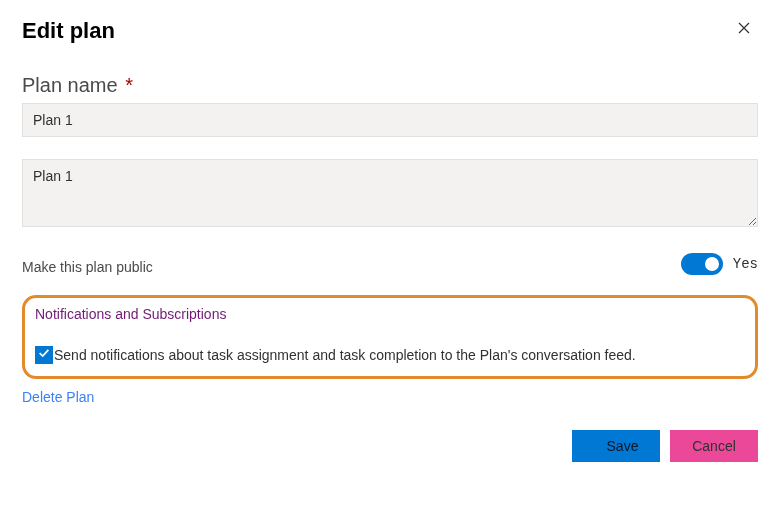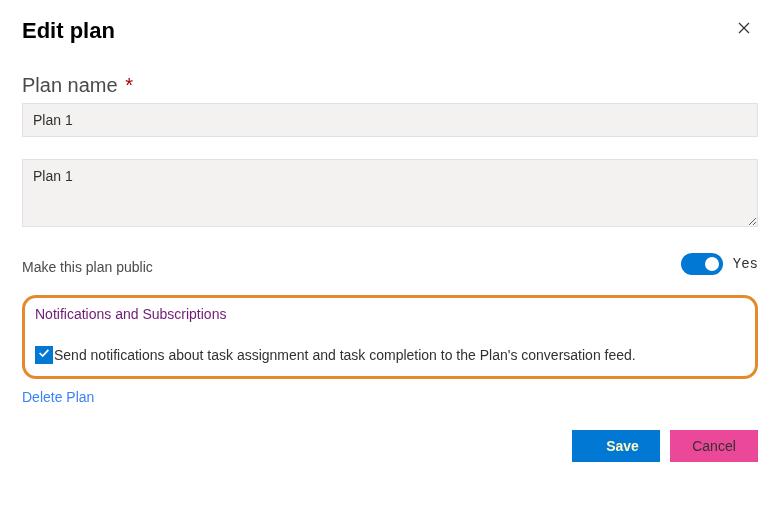--- a/index.html
+++ b/index.html
@@ -159,22 +159,22 @@
       min-width: 88px;
       padding: 8px 20px;
       font-size: 14px;
       font-family: inherit;
       border: none;
       cursor: pointer;
       text-align: center;
     }
     .btn-primary {
       background: #0078d4;
-      color: #fef9c3;
-      font-weight: 700;
+      color: #0f172a;
+      font-weight: 400;
       padding-left: 33px;
     }
     .btn-secondary {
       background: #ec4899;
       color: #323130;
     }
   </style>
 </head>
 <body>
 

